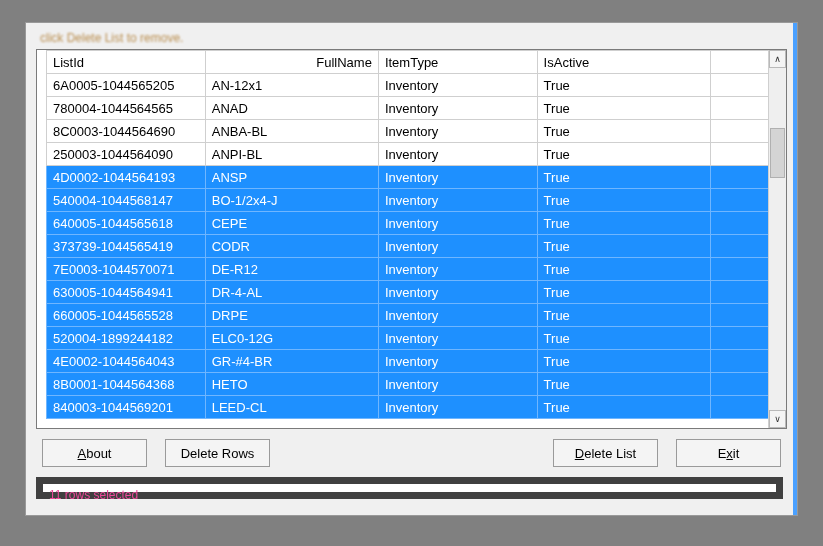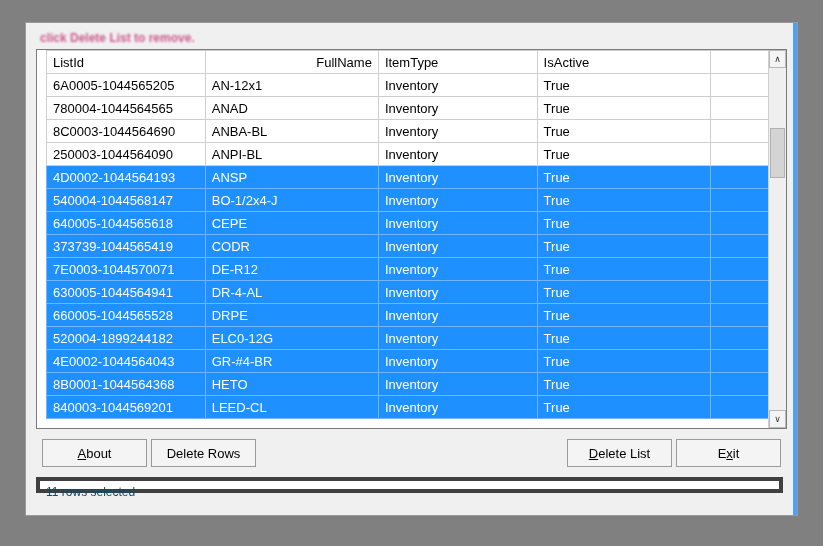--- a/index.html
+++ b/index.html
@@ -24,27 +24,26 @@
   .accent-bar {
     position: absolute;
     right: 0;
     top: 0;
     bottom: 0;
     width: 4px;
     background: #4aa0ff;
   }
   .top-note {
     font-size: 12px;
-    color: #be185d;
+    color: #a16207;
     padding: 0 0 4px 4px;
     white-space: nowrap;
     overflow: hidden;
     filter: blur(0.8px);
     opacity: 0.7;
-    font-weight: bold;
   }
   .grid-wrap {
     background: #fff;
     border: 1px solid #7a7a7a;
     height: 380px;
     position: relative;
     display: flex;
     flex-direction: column;
   }
   .grid {
@@ -118,41 +117,41 @@
     left: 1px;
     right: 1px;
     top: 60px;
     height: 50px;
     background: #d4d4d4;
     border: 1px solid #b0b0b0;
   }
   .btn-row {
     display: flex;
     padding: 10px 6px 6px 6px;
-    gap: 4px;
+    gap: 18px;
   }
   .btn-row .spacer { flex: 1; }
   button.win {
     background: #f4f4f4;
     border: 1px solid #9a9a9a;
     padding: 5px 14px;
     font-size: 13px;
     font-family: inherit;
     min-width: 105px;
     height: 28px;
     cursor: pointer;
   }
   .underline-key { text-decoration: underline; }
   .status {
-    border: 4px solid #404040;
+    border: 7px solid #404040;
     background: #fff;
     margin: 4px 4px 0 0;
     padding: 4px 6px;
     font-size: 12px;
-    color: #0c4a6e;
+    color: #ec4899;
     height: 16px;
   }
   .tbl-area {
     flex: 1;
     overflow: hidden;
   }
 </style>
 </head>
 <body>
 

